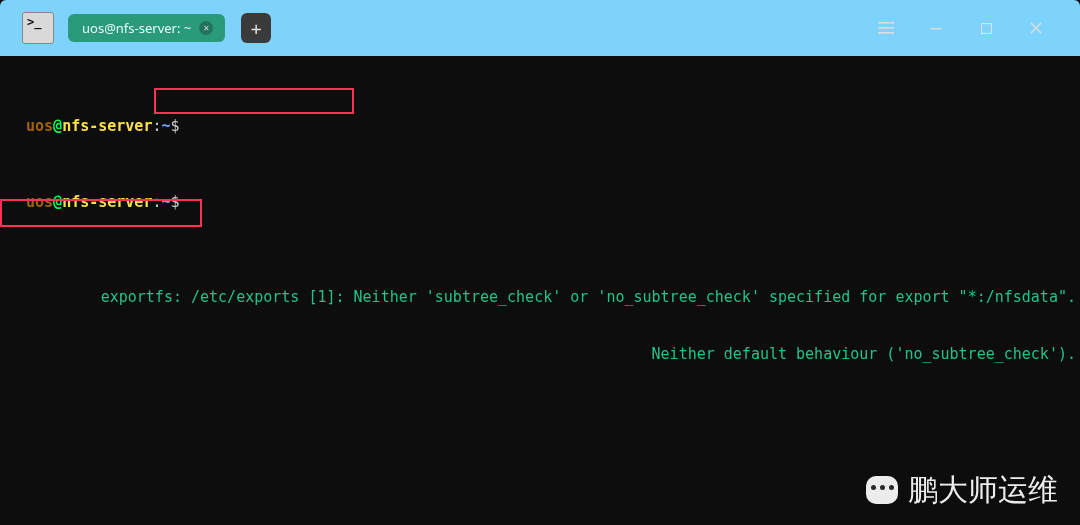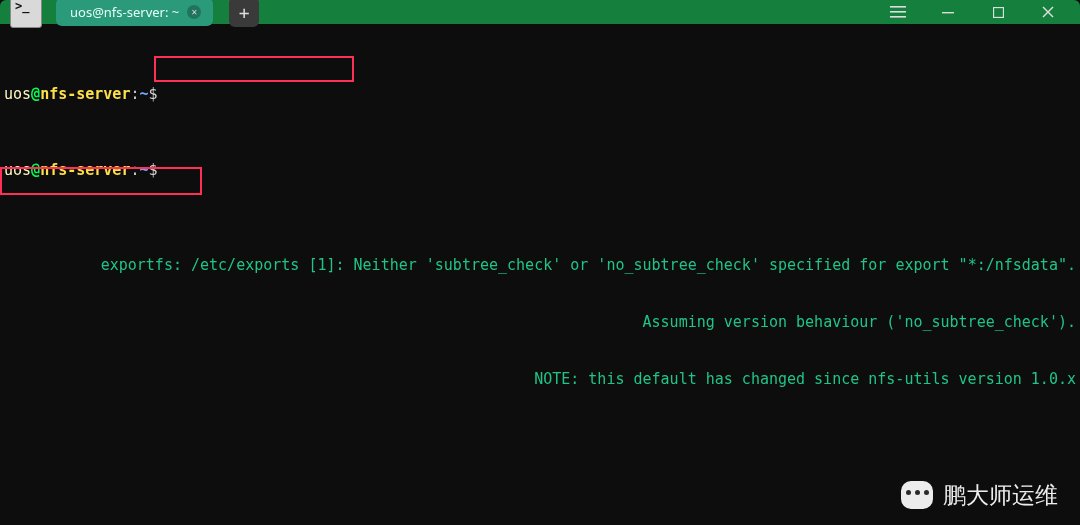--- a/index.html
+++ b/index.html
@@ -7,25 +7,25 @@
   body {
     width: 1080px;
     height: 525px;
     background: #0d0d0d;
     font-family: "Consolas", "DejaVu Sans Mono", monospace;
     font-size: 15px;
     overflow: hidden;
     border-radius: 6px;
   }
   .titlebar {
-    height: 24px;
-    background: #15803d;
+    height: 56px;
+    background: #7dd3fc;
     display: flex;
     align-items: center;
-    padding: 0 4px;
+    padding: 0 16px;
     gap: 6px;
   }
   .app-icon {
     width: 32px; height: 32px;
     background: #d9d9d9;
     border: 1px solid #888;
     border-radius: 3px;
     display: flex; align-items: center; justify-content: center;
     font-size: 11px; font-weight: bold; color: #111;
     margin-left: 6px;
@@ -74,41 +74,41 @@
   .win-btn svg{ display:block; }
   .menu-btn{ width:44px; height:32px; display:flex;align-items:center;justify-content:center; color:#ddd; font-size:18px;}
   .term {
     padding: 4px 4px 0 4px;
     line-height: 19px;
     white-space: pre;
     color: #20c488;
     position: relative;
   }
   .line { display:block; }
-  .user { color: #fef9c3; font-weight: normal; }
+  .user { color: #a16207; font-weight: bold; margin-left: 22px; }
   .host { color: #fde047; font-weight: bold; }
   .at   { color: #00ff55; font-weight: bold; }
   .colon{ color: #d0d0d0; }
   .path { color: #6fa9ff; font-weight: bold; }
   .dollar{ color:#d0d0d0; }
   .cmd  { color: #20c488; }
   .out  { color: #20c488; text-align: right; }
   .box-red{
     position:absolute;
     border:2px solid #ff3056;
     pointer-events:none;
   }
   .watermark{
     position:absolute;
     right:22px; bottom:14px;
     display:flex; align-items:center;
     gap:10px;
     color:#fff;
     font-family: system-ui,"PingFang SC","Microsoft YaHei",sans-serif;
-    font-size:23px;
+    font-size:30px;
     opacity:0.92;
   }
   .wm-bubble{
     width:32px;height:28px;border-radius:10px;
     background:#fff; position:relative;
   }
   .wm-bubble::after{
     content:""; position:absolute; left:10px; bottom:-6px;
     width:0;height:0;border:6px solid transparent;border-top-color:#fff;
   }
@@ -157,22 +157,21 @@
 </div>
 
 <div class="term">
   
   <span class="line"><span class="user">uos</span><span class="at">@</span><span class="host">nfs-server</span><span class="colon">:</span><span class="path">~</span><span class="dollar">$</span> <span class="cmd"></span></span>
   
   <span class="line"><span class="user">uos</span><span class="at">@</span><span class="host">nfs-server</span><span class="colon">:</span><span class="path">~</span><span class="dollar">$</span> <span class="cmd"></span></span>
   
   
   <span class="line out">exportfs: /etc/exports [1]: Neither 'subtree_check' or 'no_subtree_check' specified for export "*:/nfsdata".</span>
-  <span class="line out">  Assuming version behaviour ('no_subtree_check').</span>
-  <span class="line out">  NOTE: this default has changed since nfs-utils version 1.0.x</span>
+  <span class="line out">  Neither default behaviour ('no_subtree_check').</span>
   <span class="line out"></span>
   
   
   
 
   
   <div class="box-red" style="left:154px; top:32px; width:200px; height:26px;"></div>
   <div class="box-red" style="left:0px; top:143px; width:202px; height:28px;"></div>
 </div>
 

